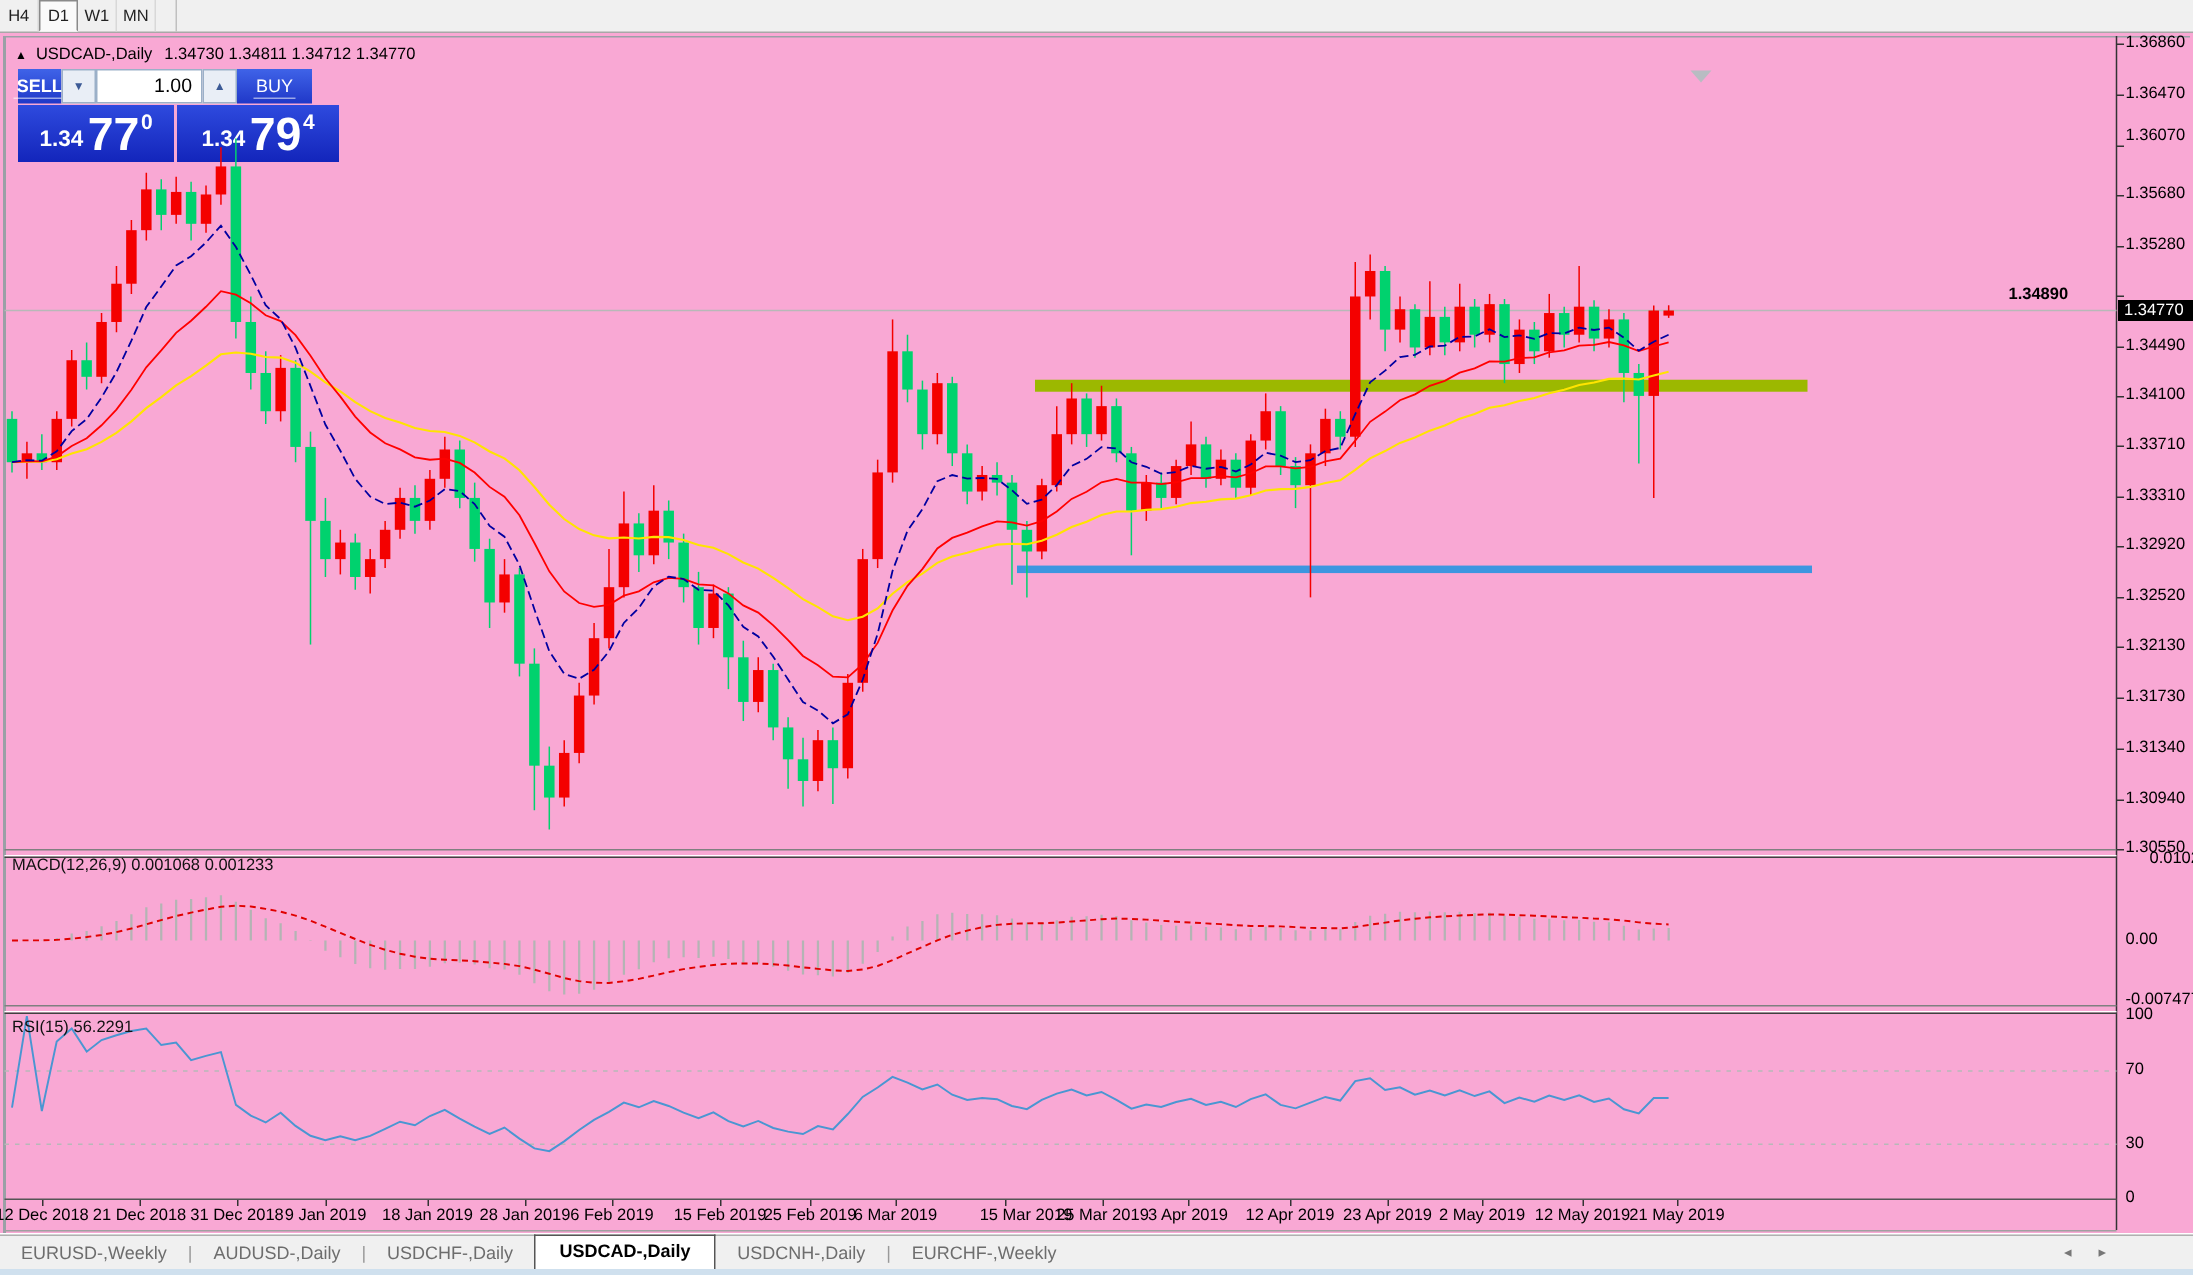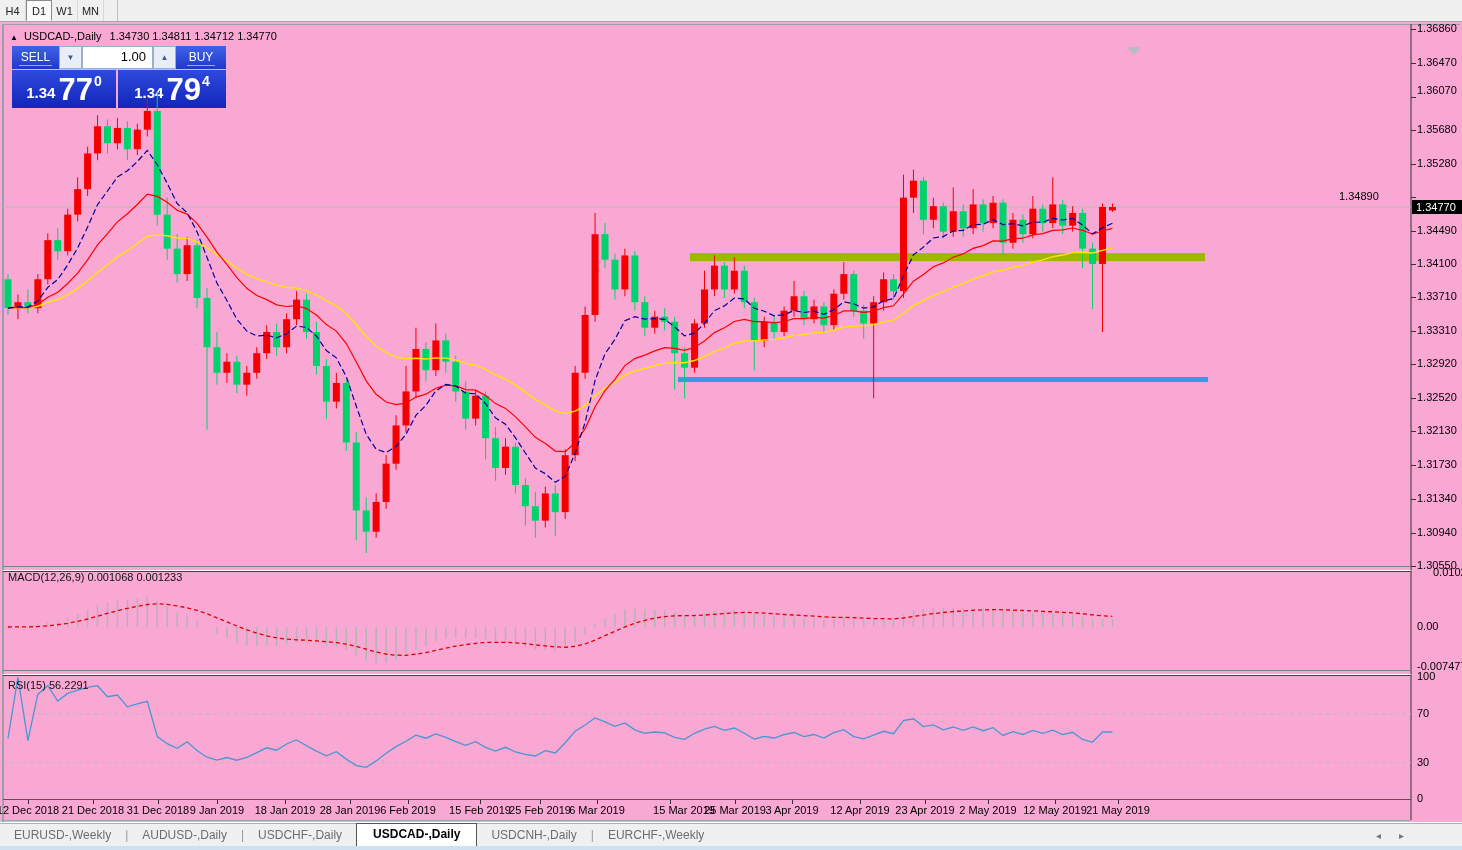--- a/index.html
+++ b/index.html
@@ -18,21 +18,21 @@
 
   #chart-title { position:absolute; left:10px; top:8px; font-size:11px; color:#000; white-space:nowrap; }
   #chart-title .arrow { font-size:8px; margin-right:6px; }
   #chart-title .ohlc { margin-left:8px; }
 
   
   #trade-panel { position:absolute; left:12px; top:24px; width:214px; }
   #tp-top { display:flex; height:23px; }
   .tp-btn { background:linear-gradient(#3f63e8,#2038c8); color:#fff; font-size:12px; display:flex; align-items:center; justify-content:center; flex-direction:column; }
   .tp-btn .lbl { border-bottom:1px solid rgba(255,255,255,.55); padding:0 2px 1px; }
-  #tp-sell-btn { width:47px; }
+  #tp-sell-btn { width:29px;font-weight:bold; }
   #tp-buy-btn { width:50px; }
   .spin-btn { width:23px; background:#e9eef6; border:1px solid #9bb0c8; color:#3c5a96; font-size:8px; display:flex; align-items:center; justify-content:center; }
   #tp-volume { width:71px; background:#fff; border:1px solid #9bb0c8; font-size:13px; color:#000; text-align:right; padding:2px 6px 0 0; }
   #tp-prices { display:flex; margin-top:1px; height:38px; }
   .price-box { background:linear-gradient(#2e4ade,#1325bb); color:#fff; display:flex; align-items:flex-end; justify-content:center; padding-bottom:3px; }
   #sell-box { width:104px; margin-right:2px; }
   #buy-box { width:108px; }
   .price-box .small { font-size:15px; font-weight:bold; margin:0 3px 4px 0; }
   .price-box .big { font-size:31px; font-weight:bold; line-height:30px; }
   .price-box .sup { font-size:14px; font-weight:bold; margin:0 0 16px 1px; }
@@ -497,21 +497,21 @@
     <div class="y-label" style="left: 1417px; top: 22.35px;">1.36860</div>
     <div class="y-tick" style="top: 29.35px;"></div>
     <div class="y-label" style="left: 1417px; top: 55.5px;">1.36470</div>
     <div class="y-tick" style="top: 62.5px;"></div>
     <div class="y-label" style="left: 1417px; top: 84px;">1.36070</div>
     <div class="y-tick" style="top: 96.5px;"></div>
     <div class="y-label" style="left: 1417px; top: 122.65px;">1.35680</div>
     <div class="y-tick" style="top: 129.65px;"></div>
     <div class="y-label" style="left: 1417px; top: 156.65px;">1.35280</div>
     <div class="y-tick" style="top: 163.65px;"></div>
-    <div class="y-label" style="left: 1339px; top: 189.8px;">1.34890</div>
+    <div class="y-label" style="left: 1339px; top: 189.8px; font-weight: bold;">1.34890</div>
     <div class="y-tick" style="top: 196.8px;"></div>
     <div class="y-label" style="left: 1417px; top: 223.8px;">1.34490</div>
     <div class="y-tick" style="top: 230.8px;"></div>
     <div class="y-label" style="left: 1417px; top: 256.95px;">1.34100</div>
     <div class="y-tick" style="top: 263.95px;"></div>
     <div class="y-label" style="left: 1417px; top: 290.1px;">1.33710</div>
     <div class="y-tick" style="top: 297.1px;"></div>
     <div class="y-label" style="left: 1417px; top: 324.1px;">1.33310</div>
     <div class="y-tick" style="top: 331.1px;"></div>
     <div class="y-label" style="left: 1417px; top: 357.25px;">1.32920</div>

